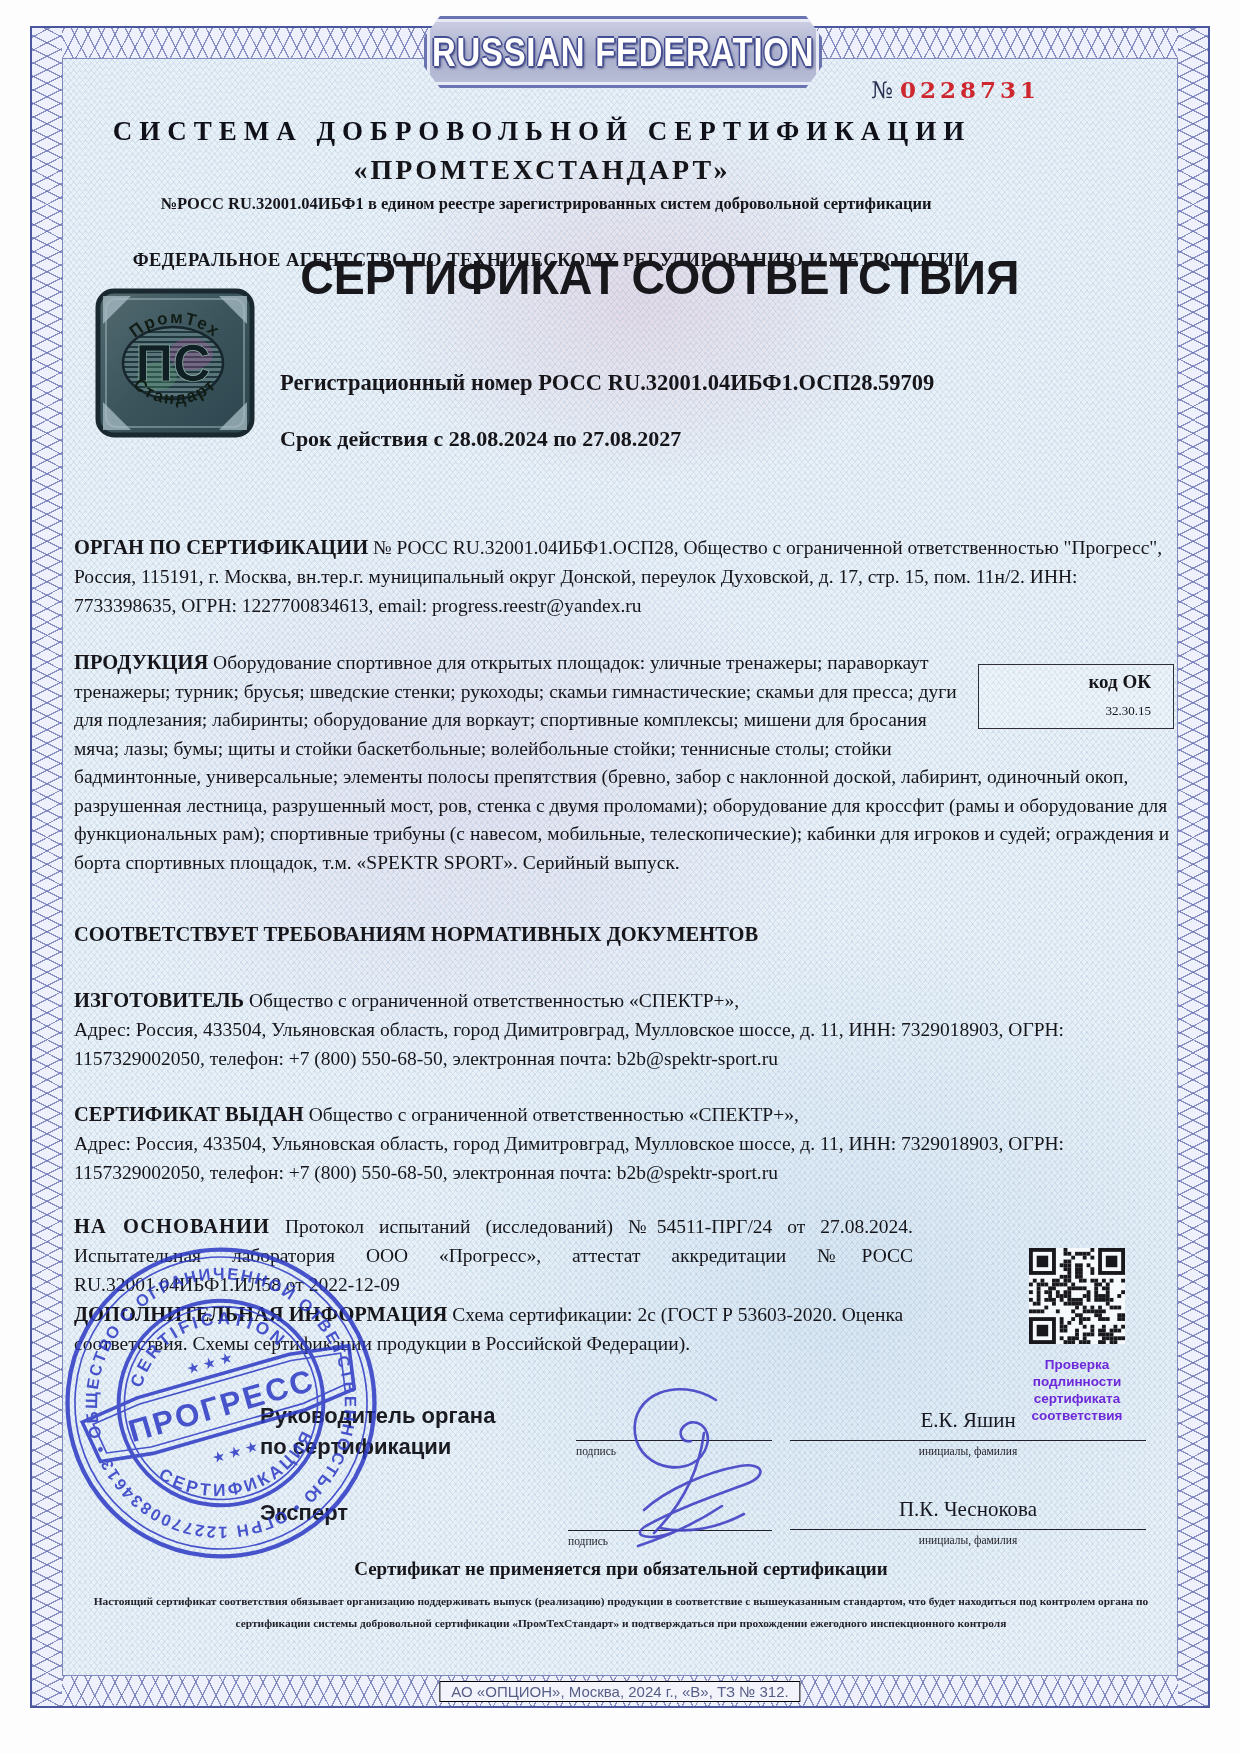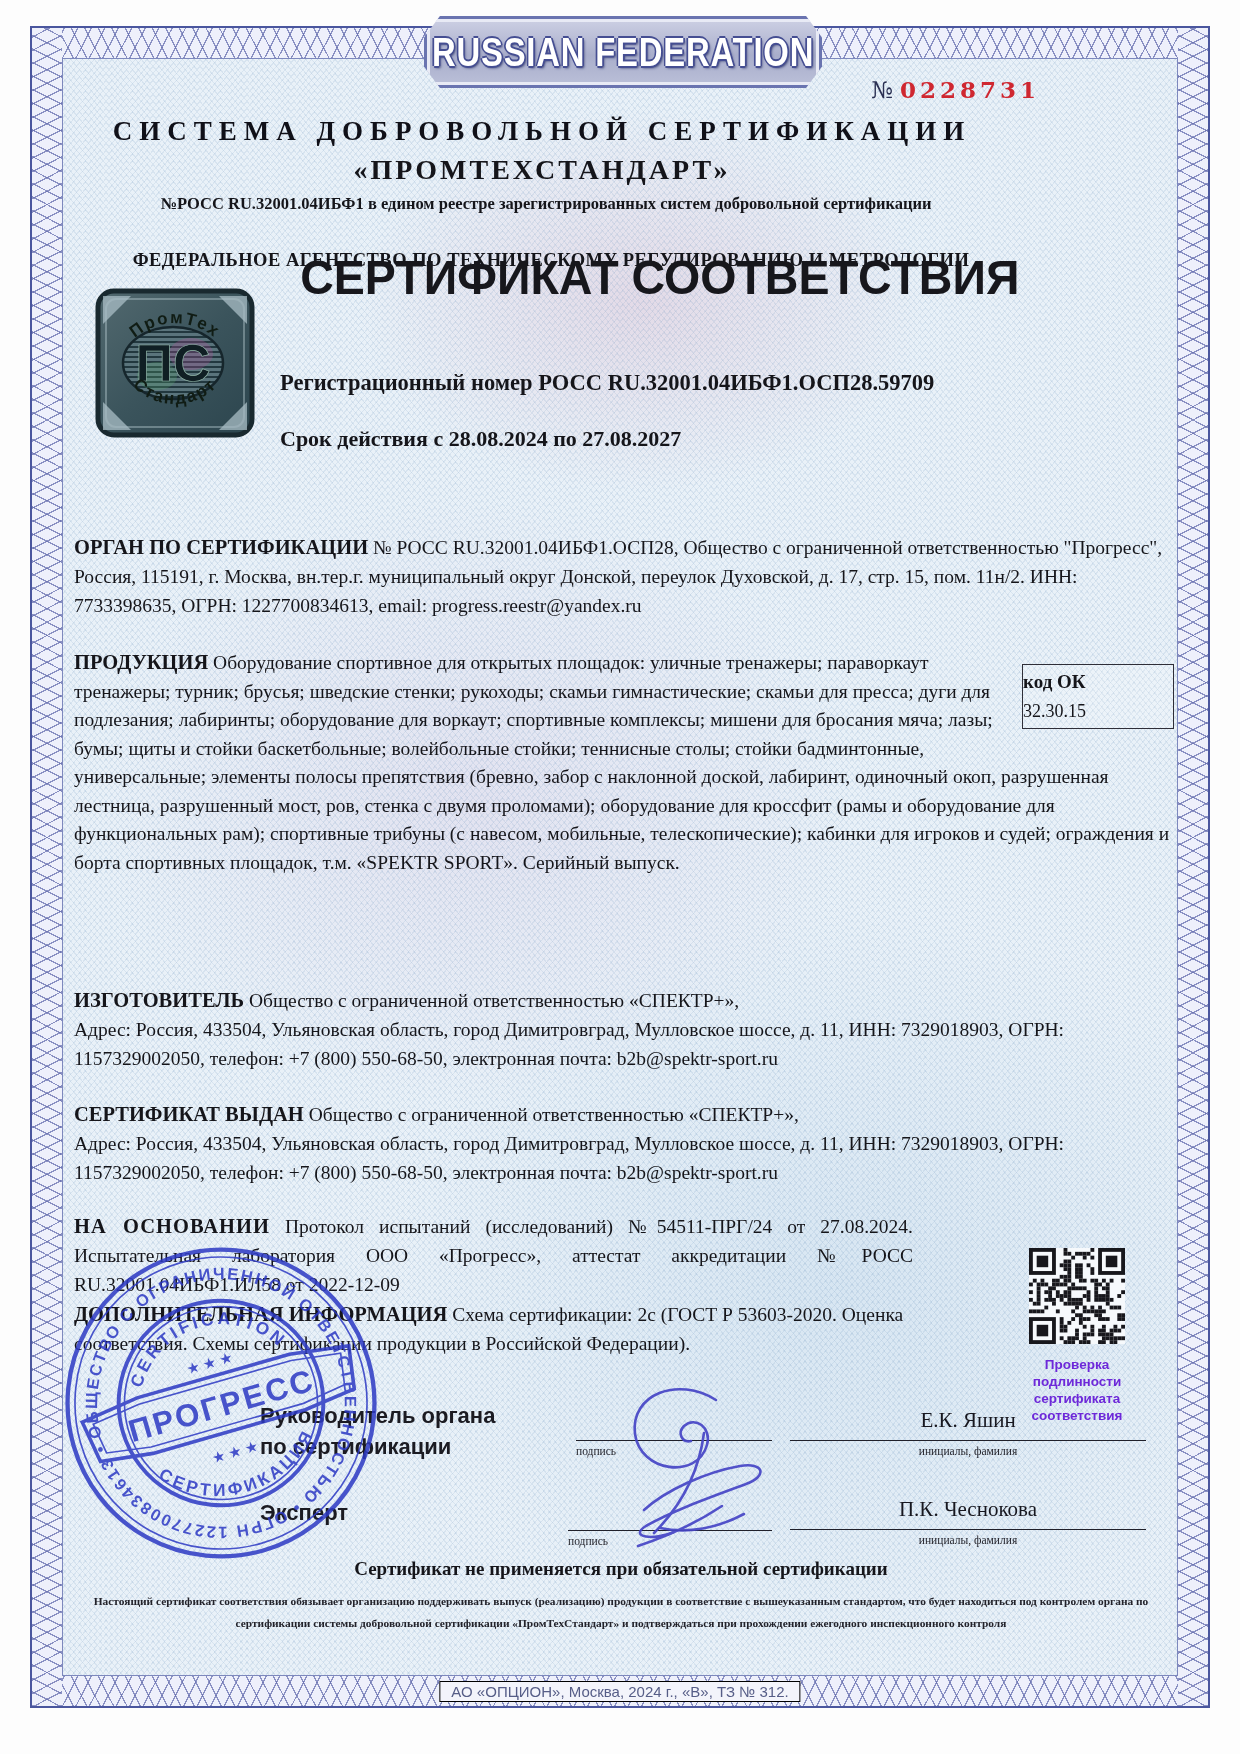--- a/index.html
+++ b/index.html
@@ -52,26 +52,26 @@
       text-align:center;font-family:"Liberation Sans",sans-serif;font-weight:bold;font-size:48px;
       letter-spacing:0;transform:scaleX(.97);transform-origin:center;color:#17171c;}
   .regnum{position:absolute;left:212px;top:370px;font-weight:bold;font-size:22.5px;}
   .validity{position:absolute;left:212px;top:426px;font-weight:bold;font-size:22px;}
   .holo{position:absolute;left:27px;top:288px;width:160px;height:150px;}
   
   .para{position:absolute;left:0;width:1106px;font-size:19.5px;line-height:29px;padding-left:6px;box-sizing:border-box;}
   .lbl{font-weight:bold;font-size:20.5px;}
   .p-org{top:533px;}
   .p-product{top:648px;line-height:28.5px;}
-  .codebox{float:right;clear:right;border:1.5px solid #2e2e38;text-align:left;padding:3px 0;
+  .codebox{float:right;clear:right;border:1.5px solid #2e2e38;text-align:right;padding:3px 22px;
       margin-left:4px;background:rgba(255,255,255,.15);}
   .cb-ok{width:150px;margin-top:16px;margin-bottom:10px;}
   .cb-tn{width:168px;}
   .cb-l{font-weight:bold;font-size:19px;}
-  .cb-v{font-size:18px;}
+  .cb-v{font-size:13px;}
   .p-standards{top:920px;}
   .p-manufacturer{top:986px;}
   .p-issued{top:1100px;}
   .p-basis{top:1212px;width:845px;text-align:justify;}
   .p-basis .lbl{letter-spacing:1px;}
   .p-additional{top:1300px;width:858px;}
   .details{display:block;}
   
   .qr-block{position:absolute;left:944px;top:1248px;width:130px;text-align:center;}
   .qr-caption{margin-top:8px;font-family:"Liberation Sans",sans-serif;font-weight:bold;font-size:13.5px;
@@ -165,20 +165,21 @@
     <div class="para p-product">
       <div class="codebox cb-ok">
         <div class="cb-l">код  ОК</div>
         <div class="cb-v">32.30.15</div>
       </div>
       <span class="lbl">ПРОДУКЦИЯ</span>
       <span>Оборудование спортивное для открытых площадок: уличные тренажеры; параворкаут тренажеры; турник; брусья; шведские стенки; рукоходы; скамьи гимнастические; скамьи для пресса; дуги для подлезания; лабиринты; оборудование для воркаут; спортивные комплексы; мишени для бросания мяча; лазы; бумы; щиты и стойки баскетбольные; волейбольные стойки; теннисные столы; стойки бадминтонные, универсальные; элементы полосы препятствия (бревно, забор с наклонной доской, лабиринт, одиночный окоп, разрушенная лестница, разрушенный мост, ров, стенка с двумя проломами); оборудование для кроссфит (рамы и оборудование для функциональных рам); спортивные трибуны (с навесом, мобильные, телескопические); кабинки для игроков и судей; ограждения и борта спортивных площадок, т.м.  «SPEKTR SPORT». Серийный выпуск.</span>
     </div>
 
     <div class="para p-standards">
+      <div class="lbl">СООТВЕТСТВУЕТ ТРЕБОВАНИЯМ НОРМАТИВНЫХ ДОКУМЕНТОВ</div>
     </div>
 
     <div class="para p-manufacturer">
       <span class="lbl">ИЗГОТОВИТЕЛЬ</span>
       <span>Общество с ограниченной ответственностью «СПЕКТР+»,</span>
       <span class="details">Адрес: Россия, 433504, Ульяновская область, город Димитровград, Мулловское шоссе, д. 11, ИНН: 7329018903, ОГРН: 1157329002050, телефон: +7 (800) 550-68-50, электронная почта: b2b@spektr-sport.ru</span>
     </div>
 
     <div class="para p-issued">
       <span class="lbl">СЕРТИФИКАТ ВЫДАН</span>

